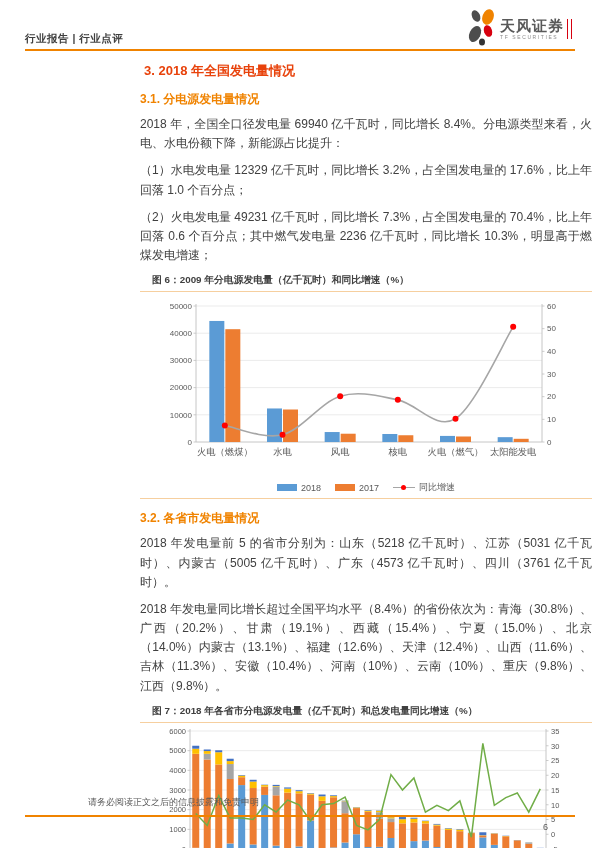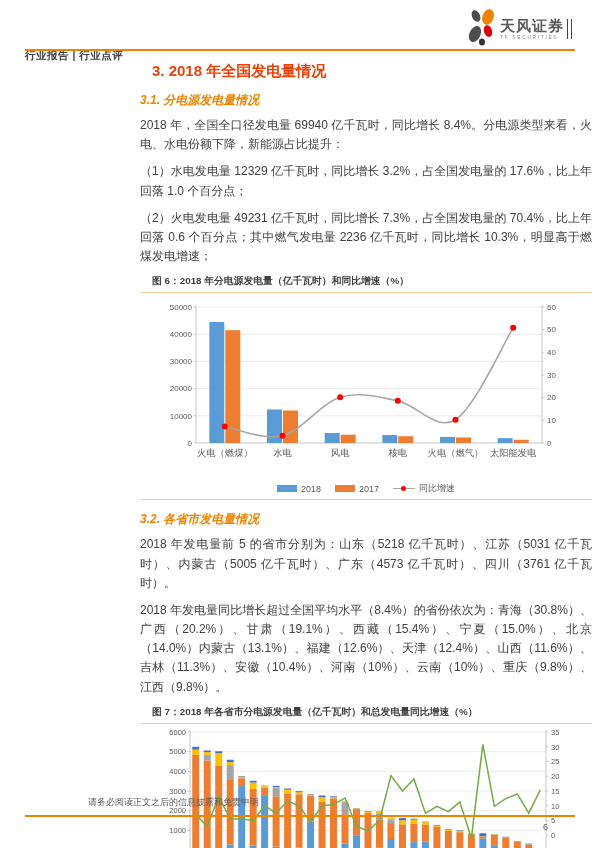--- a/index.html
+++ b/index.html
@@ -2,31 +2,31 @@
 <html><head>
 <meta charset="utf-8">
 <style>
   html,body{margin:0;padding:0;}
   body{
     width:600px;height:848px;position:relative;background:#ffffff;
     font-family:"Liberation Sans","DejaVu Sans",sans-serif;
     color:#404040;overflow:hidden;
   }
   
-  .hdr-left{position:absolute;left:25px;top:49px;font-size:10.5px;font-weight:bold;color:#3f3f3f;letter-spacing:.5px;}
+  .hdr-left{position:absolute;left:25px;top:32px;font-size:10.5px;font-weight:bold;color:#3f3f3f;letter-spacing:.5px;}
   .hdr-rule{position:absolute;left:25px;right:25px;top:49px;height:2px;background:#f08300;}
   .logo{position:absolute;right:28px;top:8px;display:flex;align-items:center;}
   .logo-text{line-height:1;}
   .logo-cn{font-size:15px;font-weight:bold;color:#595959;letter-spacing:1px;}
   .logo-en{font-size:5px;color:#8a8a8a;letter-spacing:1.6px;margin-top:2px;}
   .logo-bars{width:3px;height:20px;border-left:1.5px solid #d7000f;border-right:1.5px solid #d7000f;margin-left:3px;}
   
   .content{position:absolute;left:140px;top:56px;width:452px;}
-  h1.sec{font-size:15px;font-weight:bold;margin:6px 0 9px 12px;}
-  h2.sec{font-size:12px;font-weight:bold;margin:11px 0 7px 0;font-style:italic;}
+  h1.sec{font-size:13px;font-weight:bold;margin:6px 0 9px 4px;}
+  h2.sec{font-size:12px;font-weight:bold;margin:11px 0 7px 0;}
   p.body{font-size:12px;line-height:1.6;margin:6px 0 8px 0;text-align:justify;}
   
   .figure{margin:9px 0 4px 0;}
   .fig-caption{font-size:9.8px;font-weight:bold;color:#404040;padding-left:12px;margin-bottom:4px;}
   .fig-rule{border-top:1px solid #f6cf9f;margin:2px 0 2px 0;}
   .chart-wrap{width:440px;margin:0 auto;}
   .legend-row{display:flex;justify-content:center;align-items:center;gap:14px;font-size:9px;color:#595959;margin:1px 0 4px 0;}
   .legend-item{display:flex;align-items:center;gap:4px;}
   .sw-bar{width:20px;height:7px;display:inline-block;}
   .sw-line{width:22px;height:9px;display:inline-block;position:relative;}
@@ -64,21 +64,21 @@
 <div class="content">
 
   <h1 class="sec" id="h1" style="color: rgb(232, 66, 11);">3. 2018 年全国发电量情况</h1>
   <h2 class="sec" id="h2a" style="color: rgb(240, 131, 0);">3.1. 分电源发电量情况</h2>
 
   <p class="body">2018 年，全国全口径发电量 69940 亿千瓦时，同比增长 8.4%。分电源类型来看，火电、水电份额下降，新能源占比提升：</p>
   <p class="body">（1）水电发电量 12329 亿千瓦时，同比增长 3.2%，占全国发电量的 17.6%，比上年回落 1.0 个百分点；</p>
   <p class="body">（2）火电发电量 49231 亿千瓦时，同比增长 7.3%，占全国发电量的 70.4%，比上年回落 0.6 个百分点；其中燃气发电量 2236 亿千瓦时，同比增长 10.3%，明显高于燃煤发电增速；</p>
 
   <div class="figure">
-    <div class="fig-caption">图 6：2018 年分电源发电量（亿千瓦时）和同比增速（%）</div>
+    <div class="fig-caption">图 6：2009 年分电源发电量（亿千瓦时）和同比增速（%）</div>
     <div class="fig-rule"></div>
     <div class="chart-wrap">
       <svg id="chart6" width="440" height="182" viewBox="0 0 440 182">
           <text x="46" y="150.8" text-anchor="end" font-size="8" fill="#595959">0</text>
           <line x1="47.5" y1="148" x2="50" y2="148" stroke="#bfbfbf" stroke-width="0.8"></line>
           <line x1="50" y1="120.8" x2="396" y2="120.8" stroke="#e3e3e3" stroke-width="0.7"></line>
           <text x="46" y="123.6" text-anchor="end" font-size="8" fill="#595959">10000</text>
           <line x1="47.5" y1="120.8" x2="50" y2="120.8" stroke="#bfbfbf" stroke-width="0.8"></line>
           <line x1="50" y1="93.6" x2="396" y2="93.6" stroke="#e3e3e3" stroke-width="0.7"></line>
           <text x="46" y="96.39999999999999" text-anchor="end" font-size="8" fill="#595959">20000</text>

